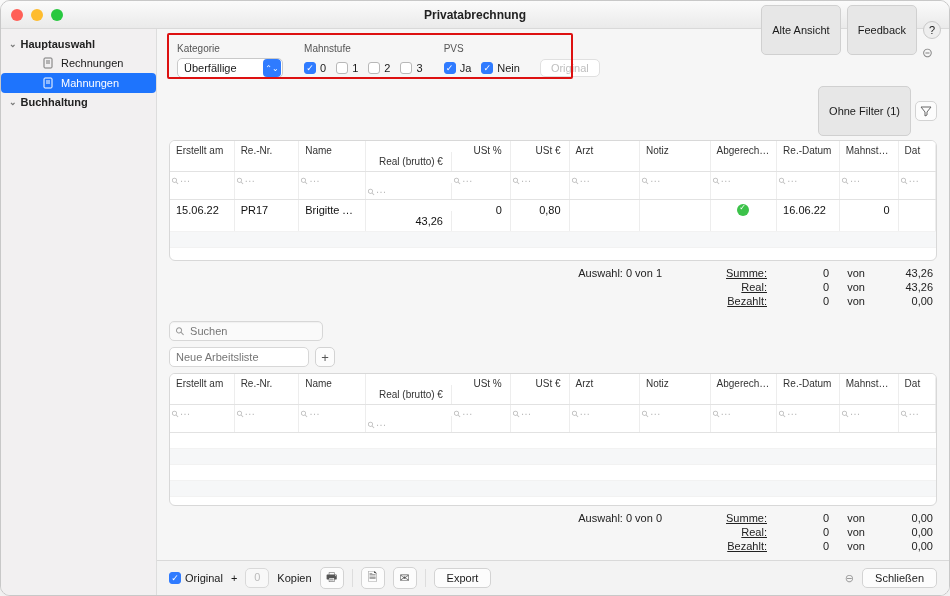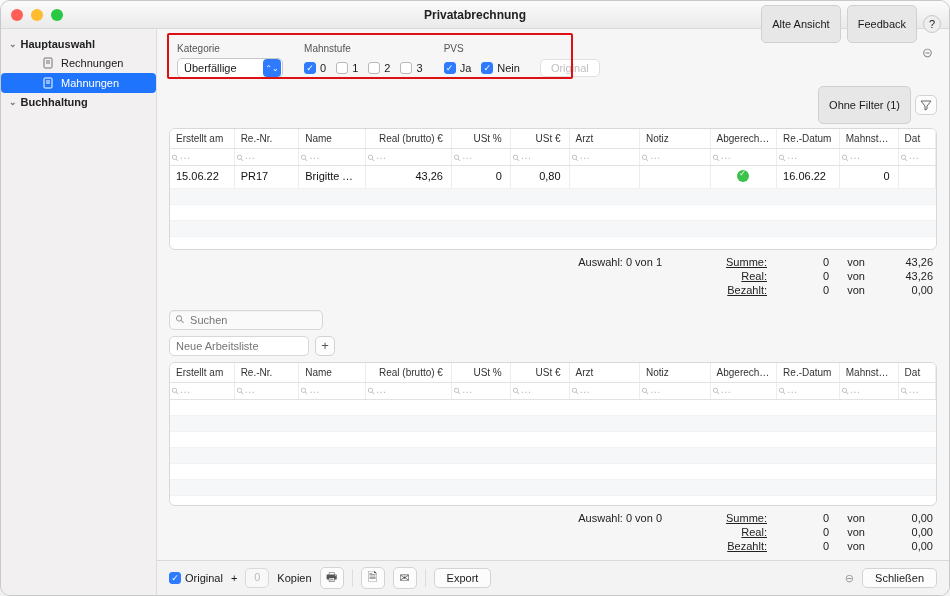--- a/index.html
+++ b/index.html
@@ -4,21 +4,21 @@
 <style>
   * { box-sizing: border-box; margin: 0; padding: 0; }
   body { font-family: -apple-system, "Helvetica Neue", Arial, sans-serif; font-size: 11px; color: #1a1a1a; background: #fff; }
   .window { width: 950px; height: 596px; border: 1px solid #c8c8c8; border-radius: 10px; overflow: hidden; display: flex; flex-direction: column; background: #f2f2f2; position: relative; box-shadow: 0 10px 40px rgba(0,0,0,.15); margin: 0 auto; }
   .titlebar { height: 28px; display: flex; align-items: center; position: relative; border-bottom: 1px solid #d9d9d9; background: linear-gradient(#fbfbfb,#eaeaea); }
   .traffic { position: absolute; left: 10px; top: 8px; display: flex; gap: 8px; }
   .dot { width: 12px; height: 12px; border-radius: 50%; }
   .dot.red { background:#ff5f57; } .dot.yellow { background:#febc2e; } .dot.green { background:#28c840; }
   .title { flex: 1; text-align: center; font-weight: 600; font-size: 12px; color: #222; }
   .titlebar-right { position: absolute; right: 8px; top: 4px; display: flex; gap: 6px; align-items: center; }
-  .pill-btn { background: #e7e7e7; border: 1px solid #d0d0d0; border-radius: 5px; padding: 12px 10px; font-size: 11px; cursor: default; }
+  .pill-btn { background: #e7e7e7; border: 1px solid #d0d0d0; border-radius: 5px; padding: 18px 10px; font-size: 11px; cursor: default; }
   .help-btn { width: 18px; height: 18px; border-radius: 50%; border: 1px solid #c9c9c9; background: #eee; font-size: 11px; display: flex; align-items:center; justify-content:center; }
   .body { flex: 1; display: flex; min-height: 0; }
   .sidebar { width: 156px; background: #f2f0f1; border-right: 1px solid #ddd; padding-top: 6px; }
   .side-group { font-size: 11px; }
   .side-head { display:flex; align-items:center; gap:4px; color:#222; font-weight:600; padding: 3px 8px; }
   .chev::before { content:"⌄"; font-size: 9px; color:#777; display:inline-block; transform: translateY(-1px); }
   .side-item { display:flex; align-items:center; gap:6px; padding: 3px 8px 3px 40px; border-radius: 4px; }
   .side-item.selected { background:#1e74fd; color:#fff; }
   .side-icon { width: 14px; height: 14px; display:inline-flex; align-items:center; justify-content:center; color:#777; }
   .side-item.selected .side-icon { color:#fff; }
@@ -50,21 +50,21 @@
   .tfilter .td { padding:1px 2px; }
   .tfilter input { width:100%; border:none; height:14px; font-size:10px; outline:none; color:#333; }
   .mag::before { content:"⚲"; color:#bbb; font-size:9px; margin-right:1px; display:inline-block; transform: rotate(-45deg); }
   .tbody { min-height: 78px; }
   .trow { border-bottom:1px solid #f2f2f2; }
   .trow:nth-child(even) { background:#f6f7f8; }
   .td { font-size:11px; color:#111; }
   .scrolltrack { height:10px; background:#fafafa; border-top:1px solid #eee; position:relative; }
   .scrollthumb { position:absolute; left:2px; top:2px; height:6px; width:260px; background:#cfcfcf; border-radius:3px; }
 
-  .col-date { width:66px; } .col-renr { width:66px; } .col-name { width:68px; } .col-real { width:88px; text-align:right; }
+  .col-date { width:66px; } .col-renr { width:66px; } .col-name { width:68px; } .col-real { width:88px; text-align:right;margin-top:11px; }
   .col-ustp { width:60px; text-align:right; } .col-uste { width:60px; text-align:right; } .col-arzt { width:72px; }
   .col-notiz { width:72px; } .col-abg { width:68px; text-align:center; } .col-redat { width:64px; } .col-mahn { width:60px; text-align:right; } .col-dat { width:38px; }
   .num-r { text-align:right; padding-right:8px; }
 
   .green-dot { width:12px; height:12px; border-radius:50%; background:#3cc24a; display:inline-block; position:relative; }
   .green-dot::after { content:"✓"; color:#fff; font-size:8px; position:absolute; left:2px; top:-1px; }
 
   .summary { display:flex; justify-content:flex-end; gap:24px; padding: 6px 16px 8px 0; font-size:11px; color:#222; }
   .summary .block { display:grid; grid-template-columns: auto 50px 30px 50px; gap: 2px 12px; }
   .summary .lbl { text-align:right;text-decoration:underline; } .summary .v { text-align:right; } .summary .von { text-align:center; }

